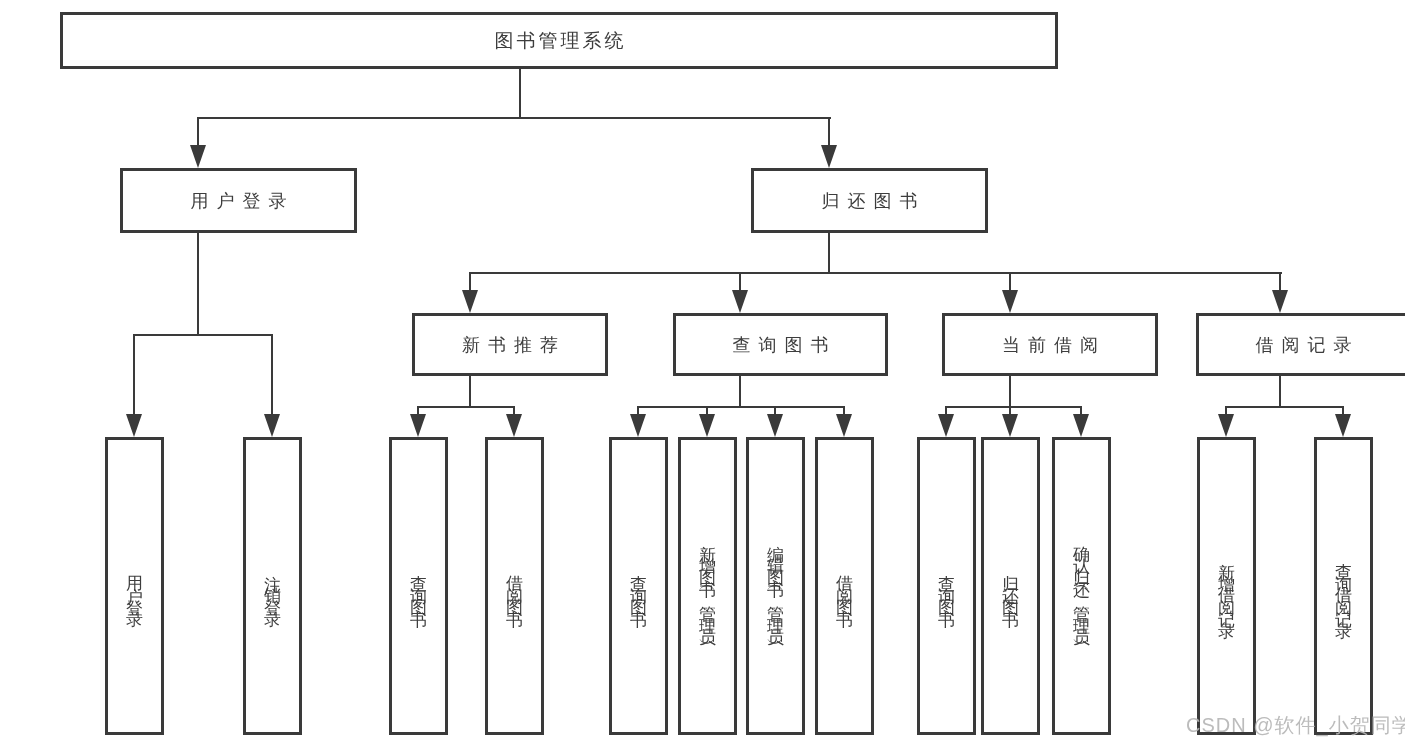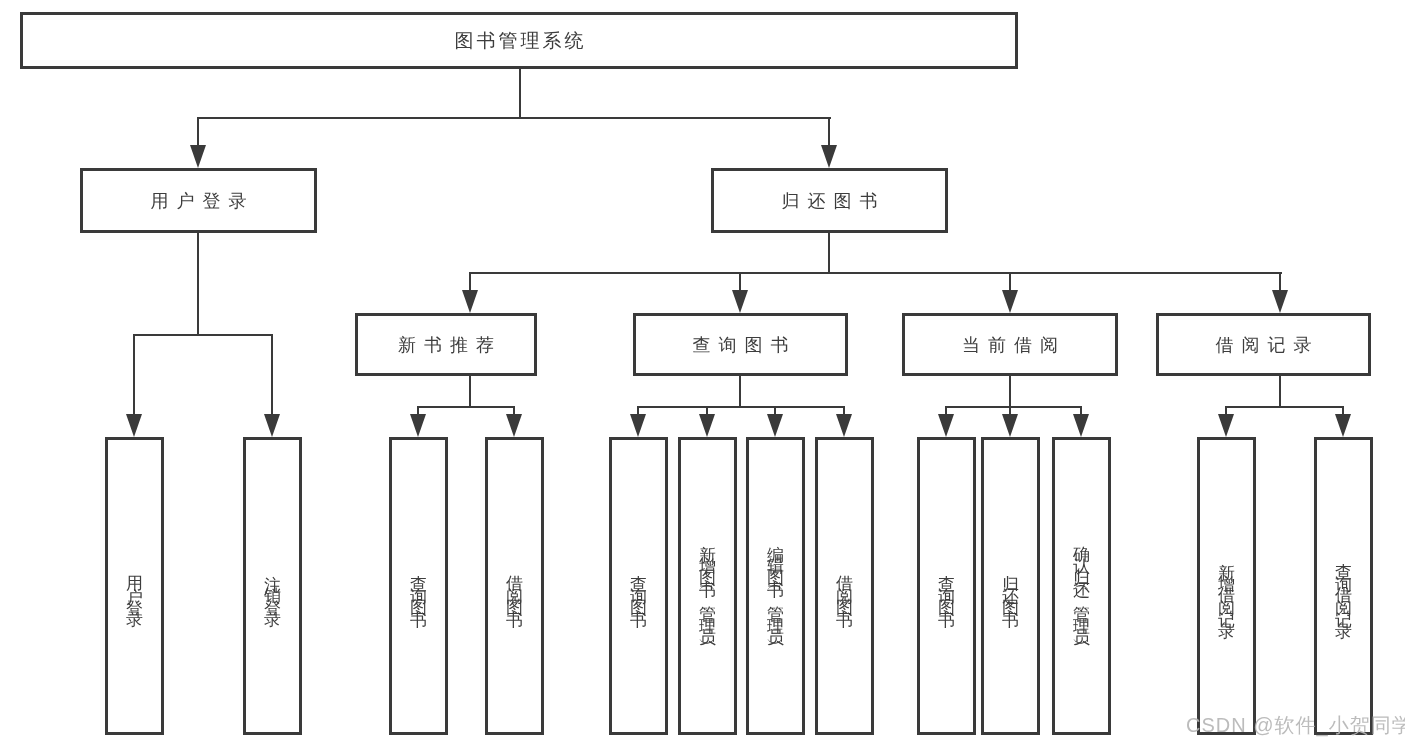--- a/index.html
+++ b/index.html
@@ -11,21 +11,21 @@
   html,body{margin:0;padding:0;background:var(--background);}
   #canvas{
     position:relative;width:1405px;height:747px;background:var(--background);
     font-family:"Liberation Sans",sans-serif;overflow:hidden;
   }
   .box{
     position:absolute;box-sizing:border-box;border:3px solid var(--line);
     background:#fff;color:var(--text);
     display:flex;align-items:center;justify-content:center;
   }
-  .hbox{font-size:18px;letter-spacing:8px;text-indent:8px;white-space:nowrap;}
+  .hbox{font-size:18px;letter-spacing:8px;text-indent:8px;white-space:nowrap;margin-left:40px;}
   .titlebox{font-size:19px;letter-spacing:3px;text-indent:3px;}
   .vbox{
     writing-mode:vertical-rl;text-orientation:mixed;
     font-size:17px;letter-spacing:12px;line-height:1;
   }
   .vl{position:absolute;width:2px;background:var(--line);}
   .hl{position:absolute;height:2px;background:var(--line);}
   .arr{
     position:absolute;width:0;height:0;
     border-left:8px solid transparent;border-right:8px solid transparent;
@@ -70,21 +70,21 @@
   <div class="hl" style="left:469px;top:272px;width:813px;"></div>
   <div class="vl" style="left:469px;top:272px;height:20px;"></div>
   <div class="arr" style="left:462px;top:290px;"></div>
   <div class="vl" style="left:739px;top:272px;height:20px;"></div>
   <div class="arr" style="left:732px;top:290px;"></div>
   <div class="vl" style="left:1009px;top:272px;height:20px;"></div>
   <div class="arr" style="left:1002px;top:290px;"></div>
   <div class="vl" style="left:1279px;top:272px;height:20px;"></div>
   <div class="arr" style="left:1272px;top:290px;"></div>
 
-  <div class="box hbox" style="left:355px;top:313px;width:182px;height:63px;">
+  <div class="box hbox" style="left:372px;top:313px;width:196px;height:63px;">
     <span>新书推荐</span>
   </div>
   <div class="box hbox" style="left:633px;top:313px;width:215px;height:63px;">
     <span>查询图书</span>
   </div>
   <div class="box hbox" style="left:902px;top:313px;width:216px;height:63px;">
     <span>当前借阅</span>
   </div>
   <div class="box hbox" style="left:1156px;top:313px;width:215px;height:63px;">
     <span>借阅记录</span>

